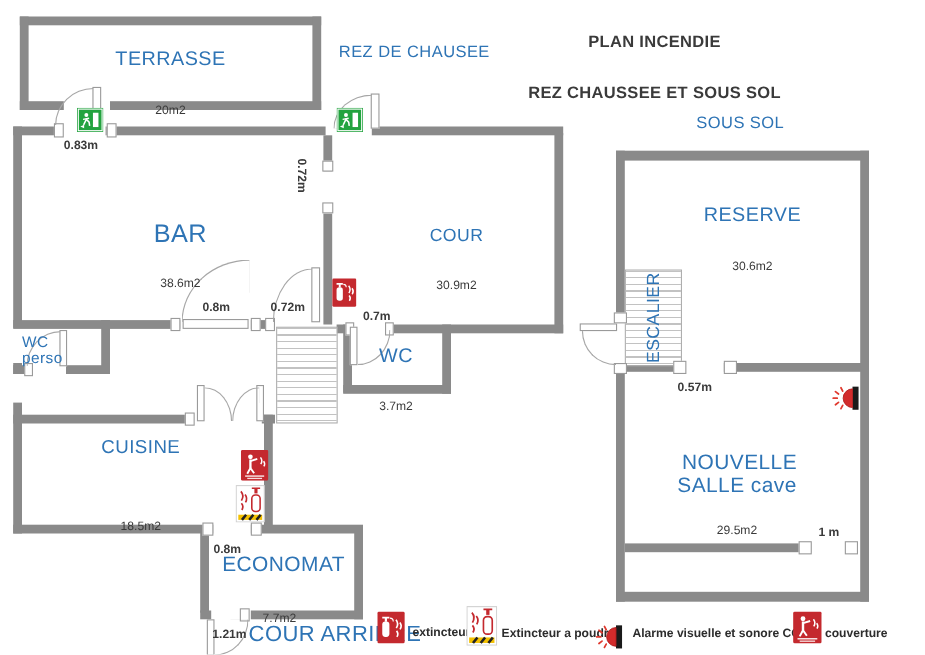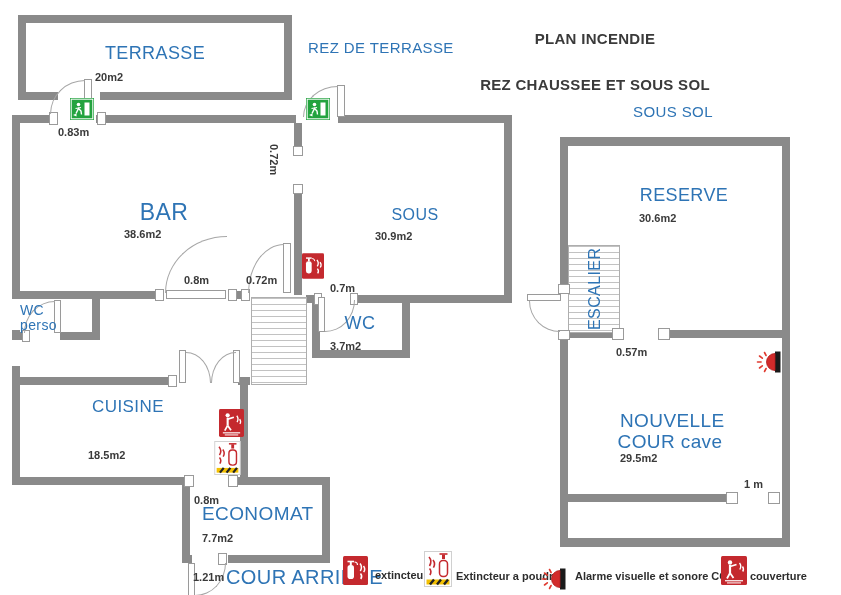--- a/index.html
+++ b/index.html
@@ -9,35 +9,35 @@
   .jamb{position:absolute;background:#fff;border:1px solid #9a9a9a;box-sizing:border-box;}
   .leaf{position:absolute;background:#fff;border:1px solid #9a9a9a;box-sizing:border-box;}
   .arc{position:absolute;box-sizing:border-box;background:transparent;}
   .arc.tl{border-top:1px solid #a6a6a6;border-left:1px solid #a6a6a6;border-radius:100% 0 0 0;}
   .arc.tr{border-top:1px solid #a6a6a6;border-right:1px solid #a6a6a6;border-radius:0 100% 0 0;}
   .arc.bl{border-bottom:1px solid #a6a6a6;border-left:1px solid #a6a6a6;border-radius:0 0 0 100%;}
   .arc.br{border-bottom:1px solid #a6a6a6;border-right:1px solid #a6a6a6;border-radius:0 0 100% 0;}
   .stairs{position:absolute;border:1px solid #aeaeae;box-sizing:border-box;
           background:repeating-linear-gradient(to bottom,#c2c2c2 0 1px,#ffffff 1px 6px);}
   .room{position:absolute;color:var(--room-label,#2e74b5);text-align:center;letter-spacing:.4px;line-height:1.1;}
-  .area{position:absolute;color:#3a3a3a;font-size:11px;font-weight:700;text-align:left;}
+  .area{position:absolute;color:#3a3a3a;font-size:11px;font-weight:400;text-align:center;margin-top:24px;}
   .meas{position:absolute;color:#3a3a3a;font-size:11px;font-weight:700;white-space:nowrap;}
   .title{position:absolute;color:#3a3a3a;font-size:15px;font-weight:700;text-align:center;letter-spacing:.3px;white-space:nowrap;}
   .bluetitle{position:absolute;color:var(--room-label,#2e74b5);font-size:15px;letter-spacing:.4px;white-space:nowrap;}
   .vert{writing-mode:vertical-rl;}
   .vert-up{writing-mode:vertical-rl;transform:rotate(180deg);}
   .icon{position:absolute;line-height:0;}
   .legend-label{position:absolute;font-size:11px;font-weight:700;color:#2d2d2d;white-space:nowrap;}
 </style>
 </head>
 <body>
 
 <div class="title" style="left:490px;top:30px;width:210px;">PLAN INCENDIE</div>
 <div class="title" style="left:480px;top:76px;width:230px;">REZ CHAUSSEE ET SOUS SOL</div>
-<div class="bluetitle" style="left:308px;top:39px;">REZ DE TERRASSE</div>
+<div class="bluetitle" style="left:308px;top:39px;">REZ DE CHAUSEE</div>
 <div class="bluetitle" style="left:633px;top:103px;">SOUS SOL</div>
 
 <div class="wall" style="left:18px;top:15px;width:274px;height:8px;"></div>
 <div class="wall" style="left:18px;top:15px;width:8px;height:85px;"></div>
 <div class="wall" style="left:284px;top:15px;width:8px;height:85px;"></div>
 <div class="wall" style="left:18px;top:92px;width:40px;height:8px;"></div>
 <div class="wall" style="left:100px;top:92px;width:192px;height:8px;"></div>
 <div class="wall" style="left:12px;top:115px;width:44px;height:8px;"></div>
 <div class="wall" style="left:96px;top:115px;width:200px;height:8px;"></div>
 <div class="wall" style="left:338px;top:115px;width:174px;height:8px;"></div>
@@ -119,34 +119,34 @@
 <div class="arc tl" style="left:211px;top:352px;width:25px;height:31px;"></div>
 <div class="leaf" style="left:188px;top:563px;width:7px;height:33px;"></div>
 <div class="arc br" style="left:195px;top:563px;width:31px;height:33px;"></div>
 <div class="leaf" style="left:527px;top:294px;width:34px;height:7px;"></div>
 <div class="arc bl" style="left:529px;top:301px;width:31px;height:31px;"></div>
 
 <div class="room" style="left:95px;top:44px;width:120px;font-size:18px;">TERRASSE</div>
 <div class="area" style="left:95px;top:71px;width:120px;">20m2</div>
 <div class="room" style="left:124px;top:200px;width:80px;font-size:23px;">BAR</div>
 <div class="area" style="left:124px;top:228px;width:80px;">38.6m2</div>
-<div class="room" style="left:375px;top:206px;width:80px;font-size:16px;">SOUS</div>
+<div class="room" style="left:375px;top:206px;width:80px;font-size:16px;">COUR</div>
 <div class="area" style="left:375px;top:230px;width:80px;">30.9m2</div>
 <div class="room" style="left:20px;top:303px;width:64px;font-size:14px;text-align:left;">WC perso</div>
 <div class="room" style="left:330px;top:314px;width:60px;font-size:18px;">WC</div>
 <div class="area" style="left:330px;top:340px;width:60px;">3.7m2</div>
 <div class="room" style="left:88px;top:398px;width:80px;font-size:17px;">CUISINE</div>
 <div class="area" style="left:88px;top:449px;width:80px;">18.5m2</div>
 <div class="room" style="left:202px;top:504px;width:104px;font-size:19px;">ECONOMAT</div>
 <div class="area" style="left:202px;top:532px;width:104px;">7.7m2</div>
 <div class="room" style="left:226px;top:566px;width:170px;font-size:20px;text-align:left;">COUR ARRIERE</div>
 <div class="room" style="left:639px;top:186px;width:90px;font-size:18px;">RESERVE</div>
 <div class="area" style="left:639px;top:212px;width:90px;">30.6m2</div>
 <div class="room" style="left:620px;top:411px;width:100px;font-size:19px;">NOUVELLE</div>
-<div class="room" style="left:615px;top:432px;width:110px;font-size:19px;">COUR cave</div>
+<div class="room" style="left:615px;top:432px;width:110px;font-size:19px;">SALLE cave</div>
 <div class="area" style="left:620px;top:452px;width:100px;">29.5m2</div>
 
 <div class="meas" style="left:58px;top:126px;">0.83m</div>
 <div class="meas vert" style="left:268px;top:144px;height:44px;">0.72m</div>
 <div class="meas" style="left:184px;top:274px;">0.8m</div>
 <div class="meas" style="left:246px;top:274px;">0.72m</div>
 <div class="meas" style="left:330px;top:282px;">0.7m</div>
 <div class="meas" style="left:194px;top:494px;">0.8m</div>
 <div class="meas" style="left:193px;top:571px;">1.21m</div>
 <div class="meas" style="left:616px;top:346px;">0.57m</div>

